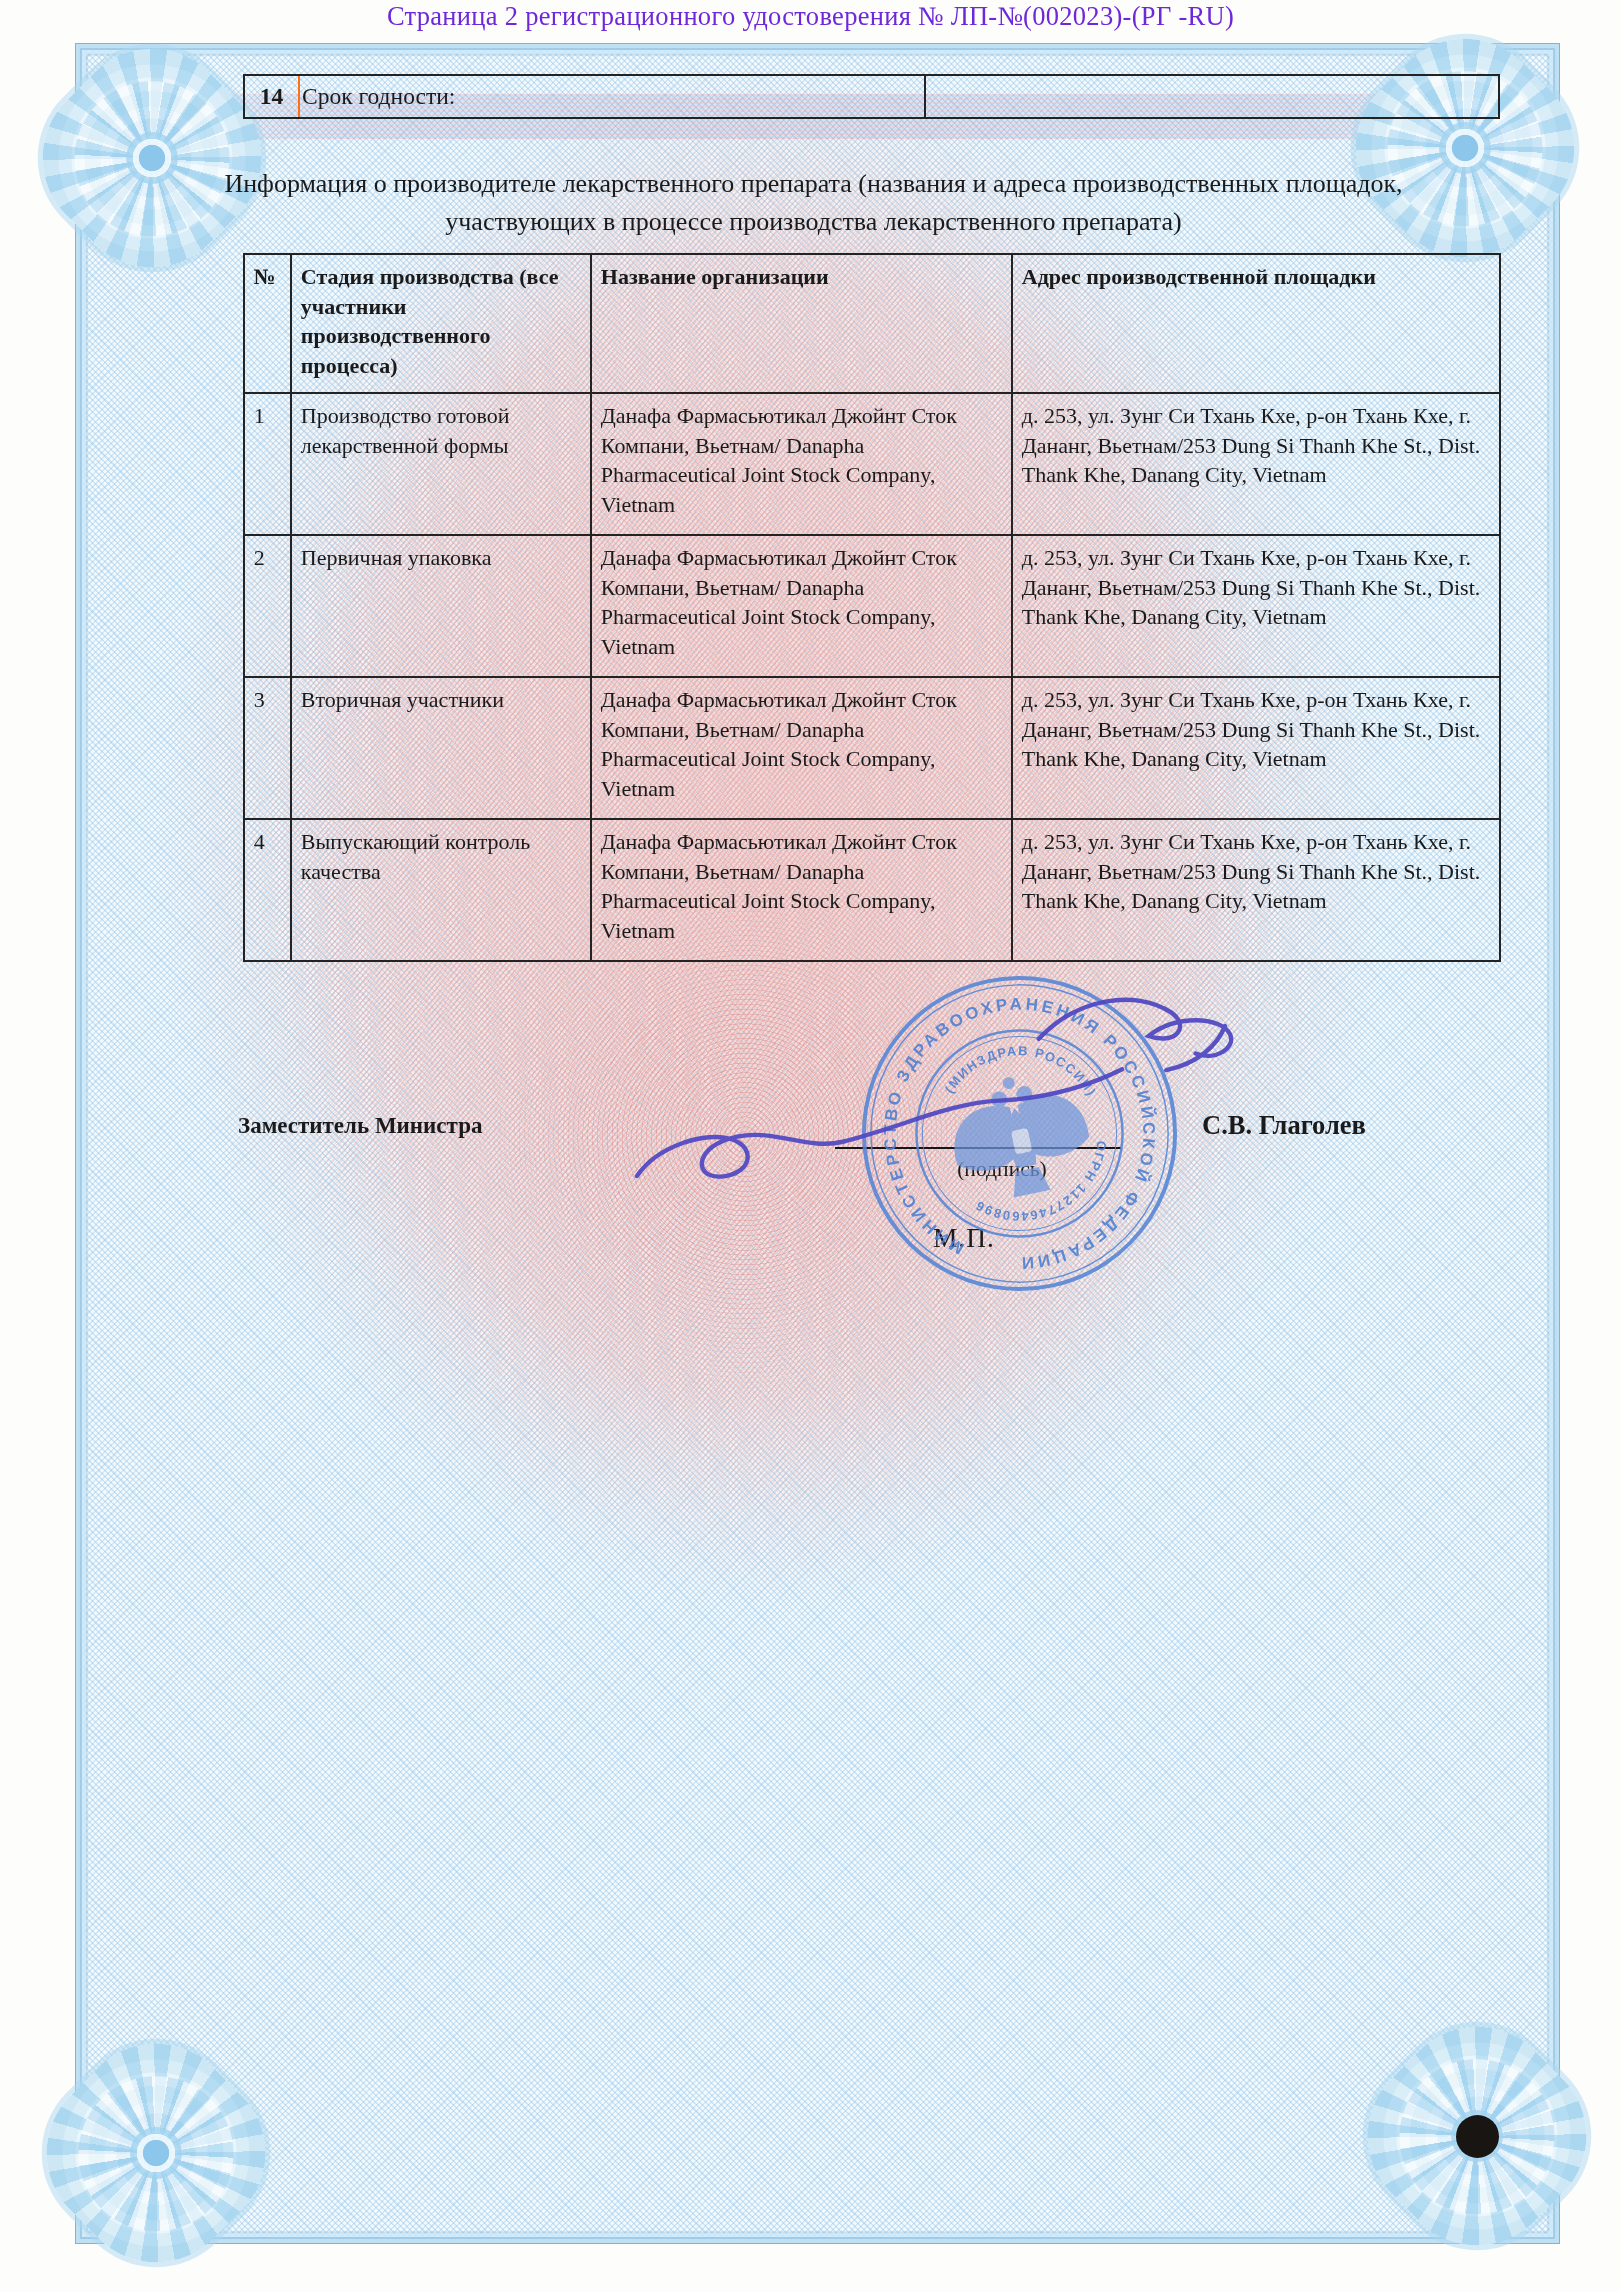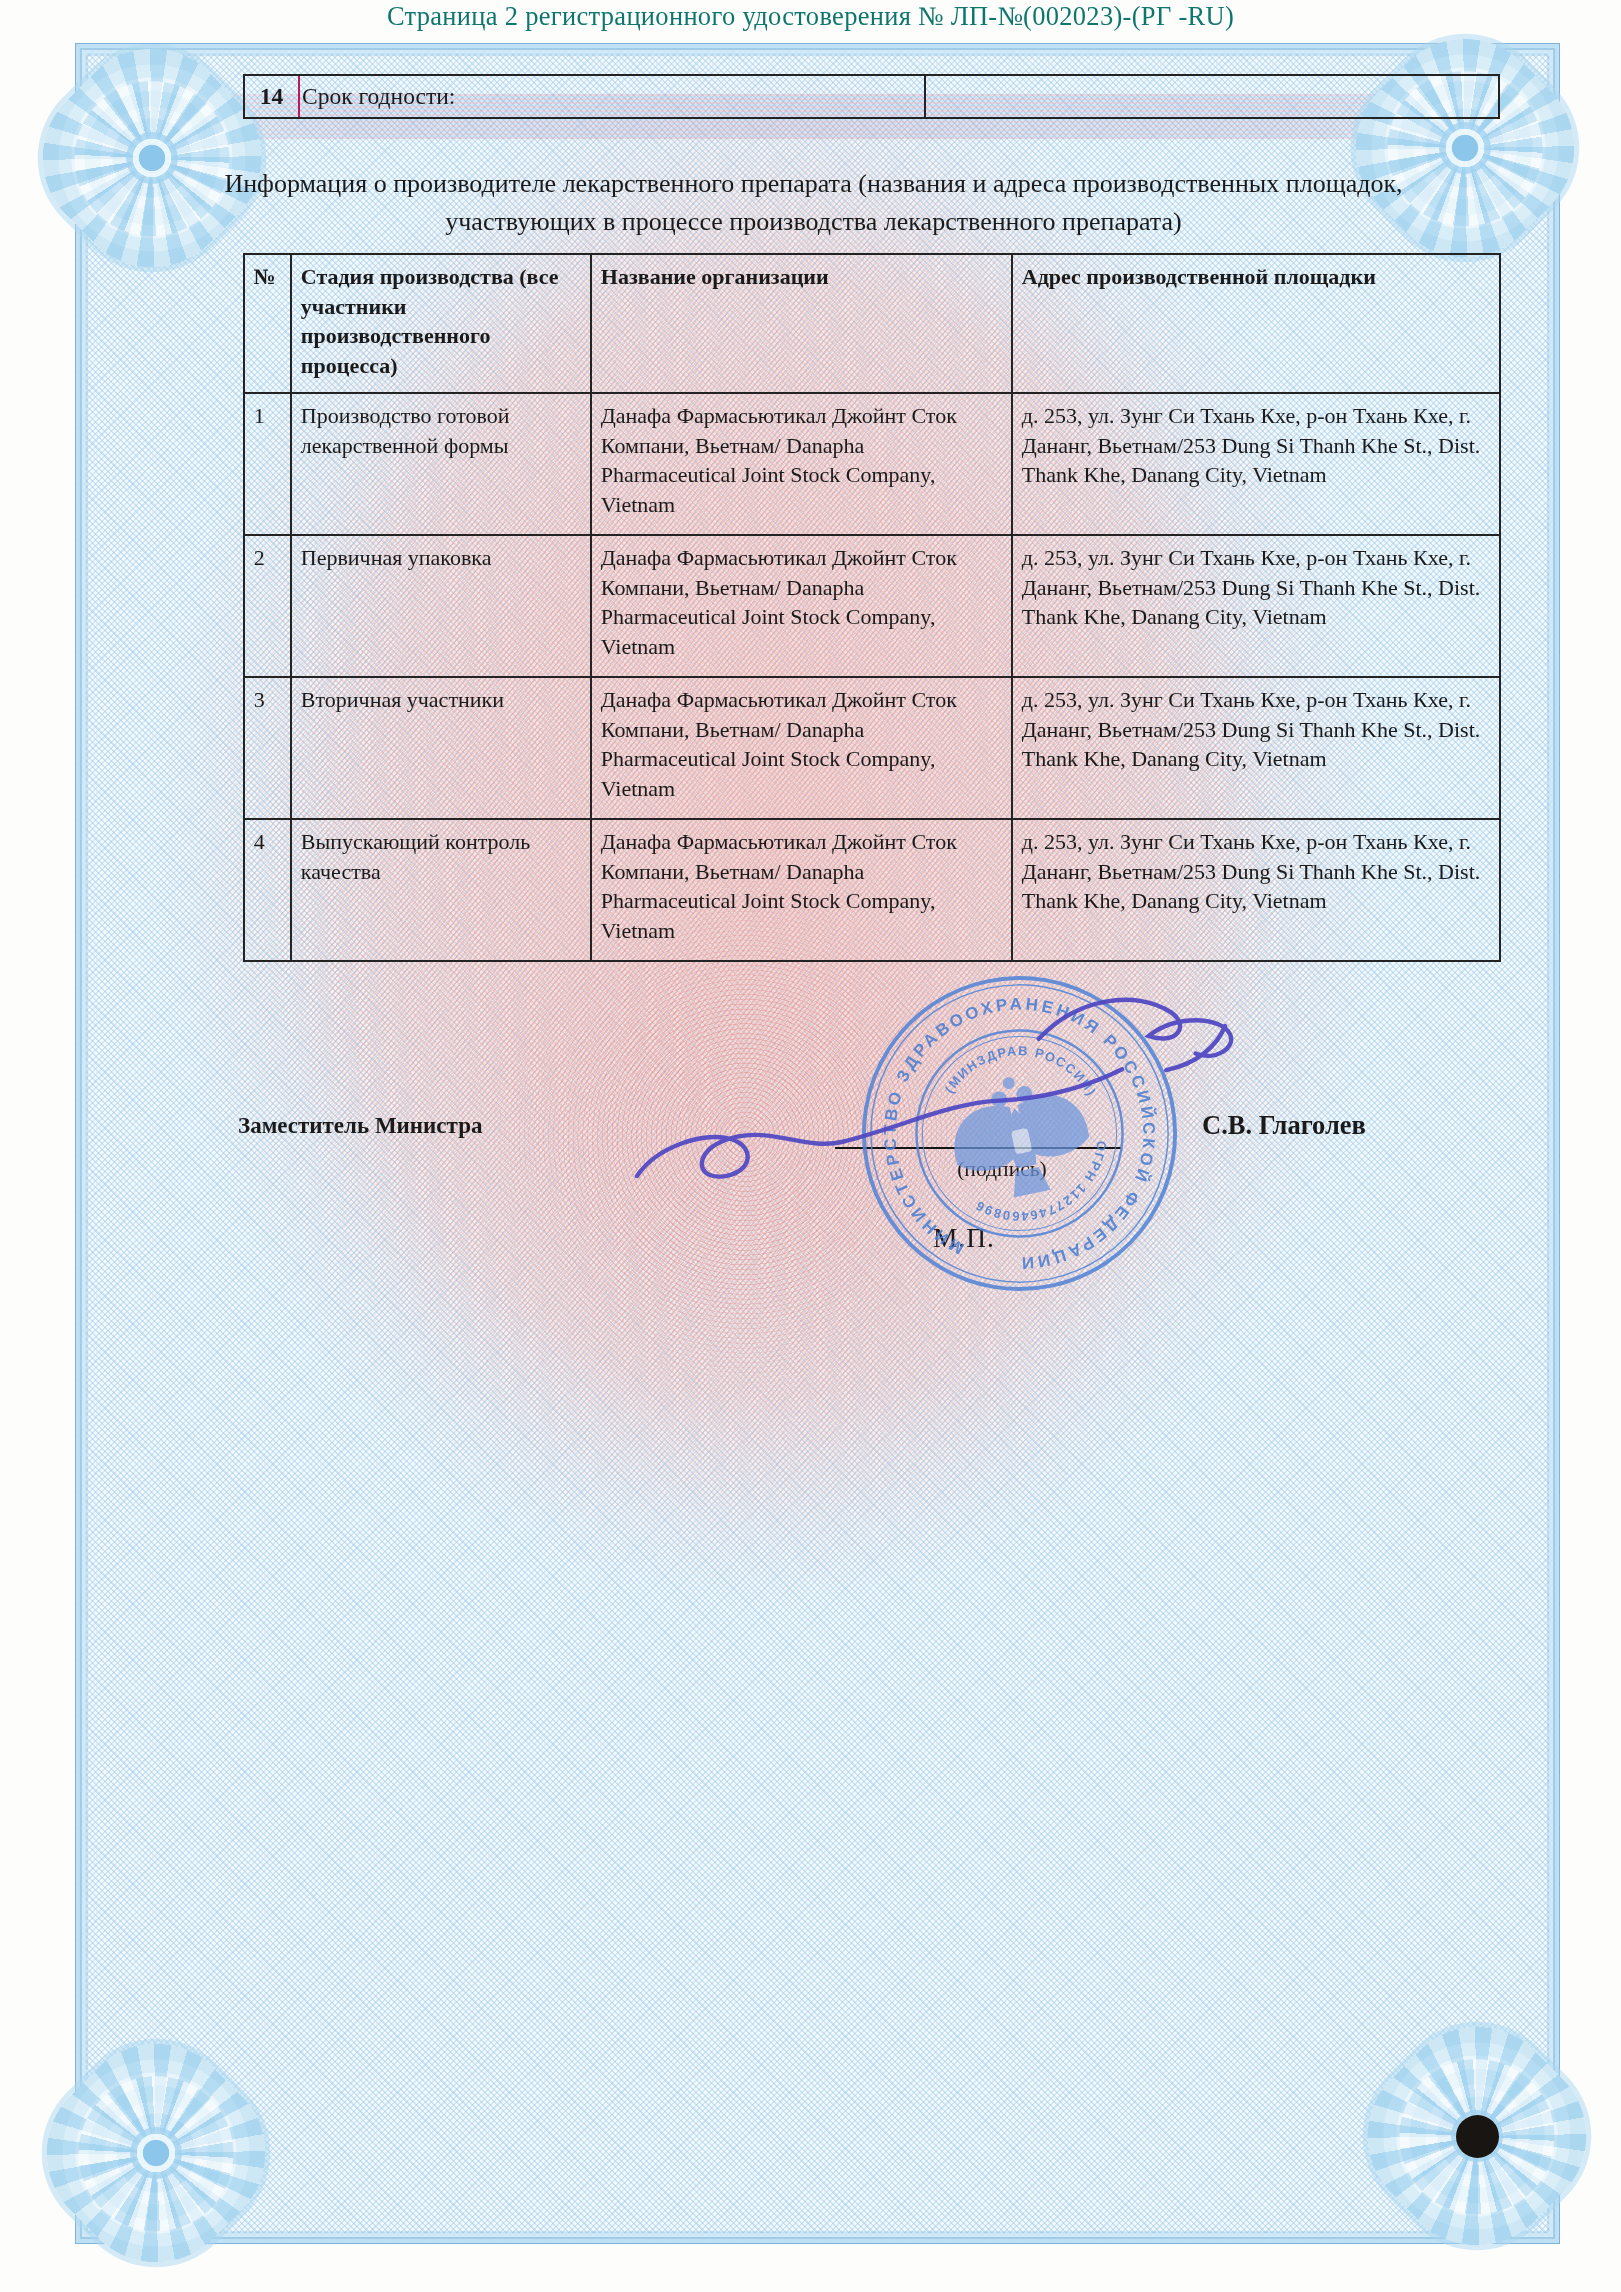--- a/index.html
+++ b/index.html
@@ -63,28 +63,28 @@
     content:""; position:absolute; inset:71px; border-radius:50%;
     background:radial-gradient(circle, #8cc6ea 0 30%, rgba(235,247,252,.95) 32% 45%, rgba(160,210,240,.75) 46% 60%, transparent 62%);
   }
   .punch-hole{
     position:absolute; left:1456px; top:2115px; width:43px; height:43px;
     border-radius:50%; background:#191512;
   }
   
   .header-line{
     position:absolute; left:0; top:1px; width:1621px; text-align:center;
-    font-size:26.5px; color:#0f766e; letter-spacing:0.3px;
+    font-size:26.5px; color:#6d28d9; letter-spacing:0.3px;
   }
   .t14{
     position:absolute; left:243px; top:74px; width:1257px; height:45px;
     border:2px solid #232323; display:flex; box-sizing:border-box;
     font-size:23.5px;
   }
-  .t14-num{width:53px; border-right:2px solid #be185d; font-weight:bold;
+  .t14-num{width:53px; border-right:2px solid #f97316; font-weight:bold;
     display:flex; align-items:center; justify-content:center;}
   .t14-label{width:626px; border-right:2px solid #232323; font-weight:normal;
     display:flex; align-items:center; padding-left:2px; box-sizing:border-box;}
   .t14-value{flex:1; display:flex; align-items:center; justify-content:center;}
   .intro{
     position:absolute; left:186px; top:165px; width:1255px; text-align:center;
     font-size:26px; line-height:1.45;
   }
   table.mfr{
     position:absolute; left:243px; top:253px; width:1257px;

